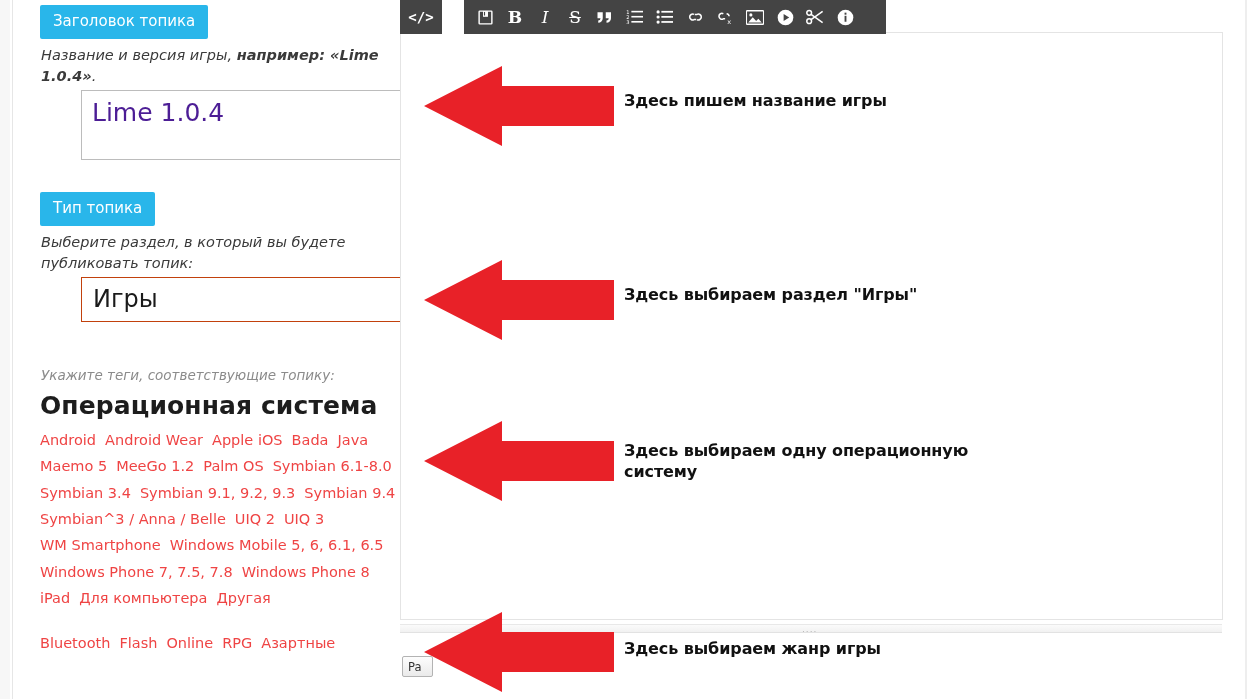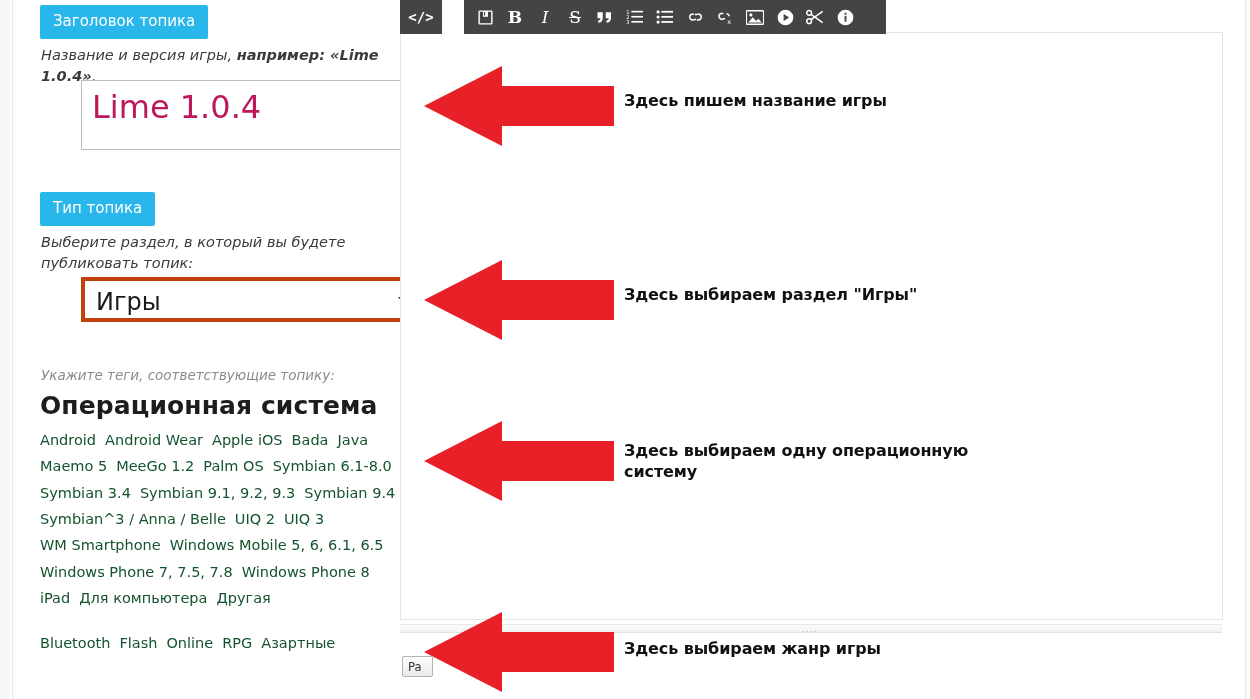--- a/index.html
+++ b/index.html
@@ -69,40 +69,40 @@
     line-height: 1.42;
     width: 345px;
   }
   .hint b { font-weight: bold; font-style: italic; }
   .hint-1 { left: 1px; top: 45px; }
   .hint-2 { left: 1px; top: 232px; width: 320px; }
   .hint-3 { left: 1px; top: 366px; color: #8b8b8b; font-size: 13.5px; }
 
   .title-input {
     position: absolute;
-    left: 41px; top: 80px;
+    left: 41px; top: 90px;
     width: 338px; height: 70px;
     border: 1px solid #bcbcbc;
     background: #ffffff;
     font-family: "DejaVu Sans", "Liberation Sans", sans-serif;
-    font-size: 32px;
-    color: #be185d;
+    font-size: 25px;
+    color: #4c1d95;
     padding: 6px 10px 0 10px;
     line-height: 1.25;
     outline: none;
   }
 
   .select-wrap {
     position: absolute;
     left: 41px; top: 277px;
     width: 338px; height: 45px;
   }
   .select-box {
     width: 100%; height: 100%;
-    border: 4px solid #c2410c;
+    border: 1px solid #c2410c;
     background: #ffffff;
     position: relative;
     cursor: pointer;
   }
   .select-value {
     position: absolute;
     left: 11px; top: 7px;
     font-size: 24px;
     color: #1a1a1a;
     line-height: 1.2;
@@ -126,21 +126,21 @@
     font-weight: bold;
     margin: 0 0 6px 0;
     line-height: 1.15;
     letter-spacing: .1px;
   }
   .tag-list {
     line-height: 1.82;
     font-size: 14.5px;
   }
   .tag-link {
-    color: #14532d;
+    color: #ef4444;
     text-decoration: none;
     margin-right: 9px;
     white-space: nowrap;
   }
 
   
   .editor-panel {
     position: absolute;
     left: 400px; top: 32px;
     width: 823px; height: 588px;

